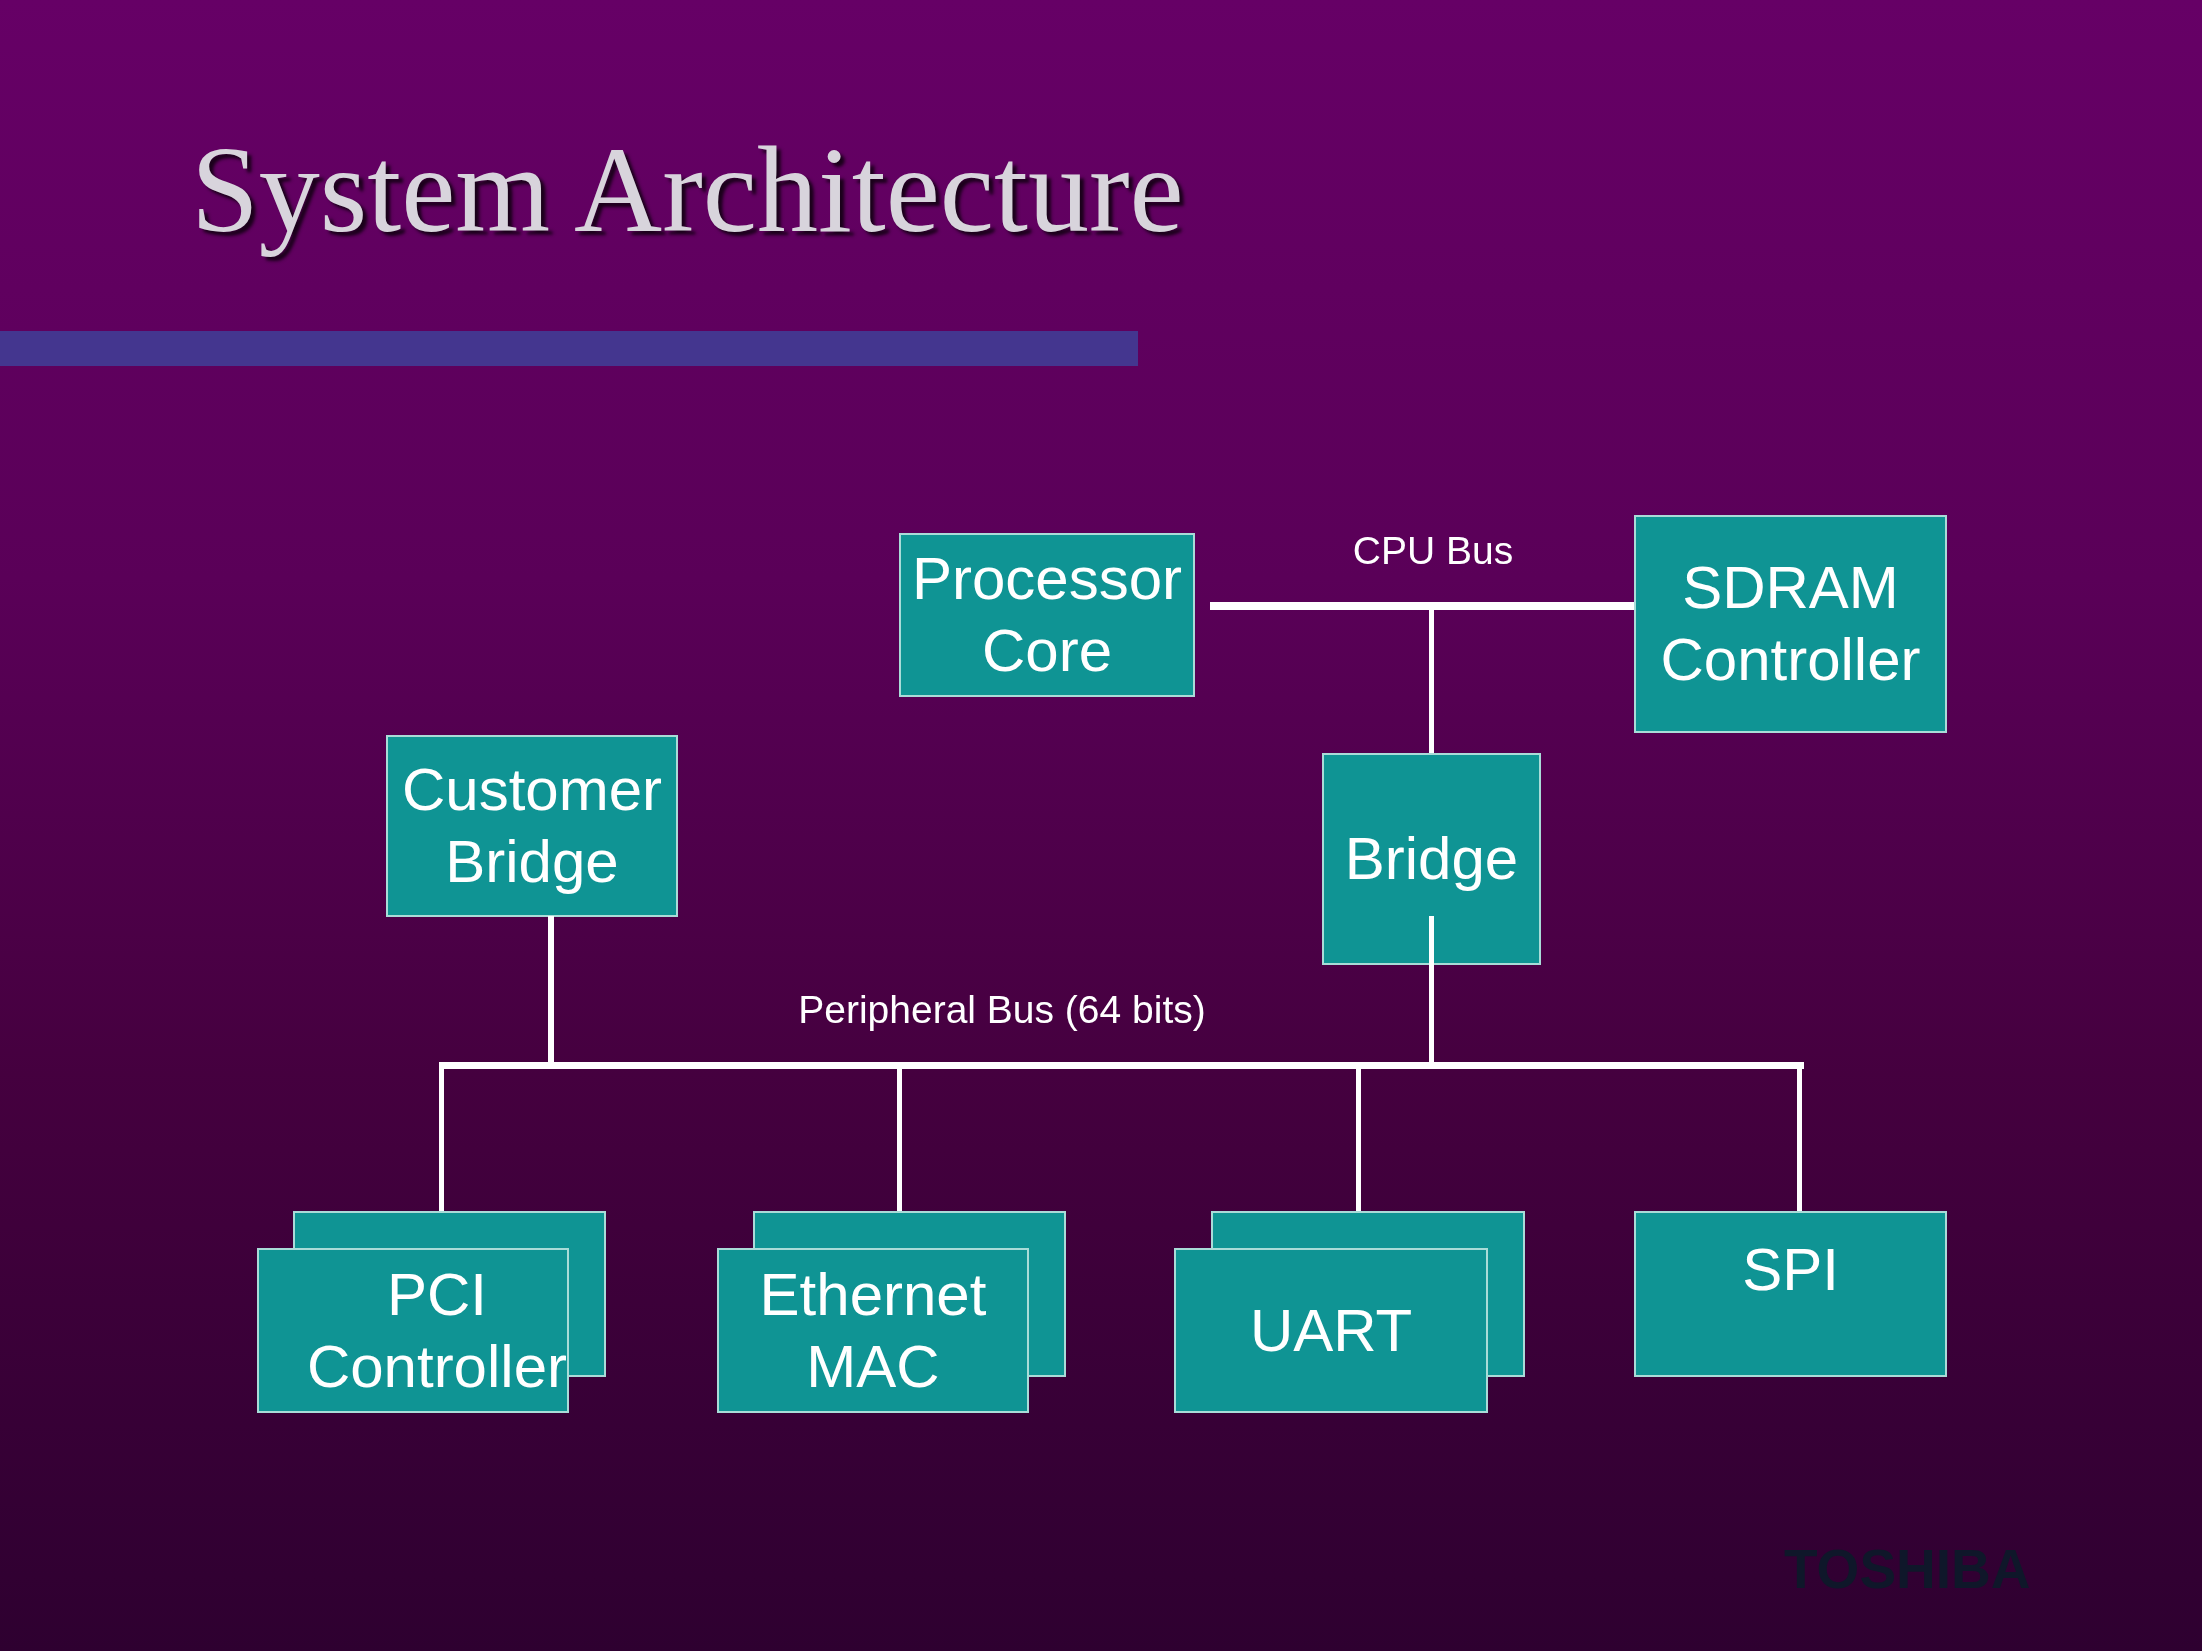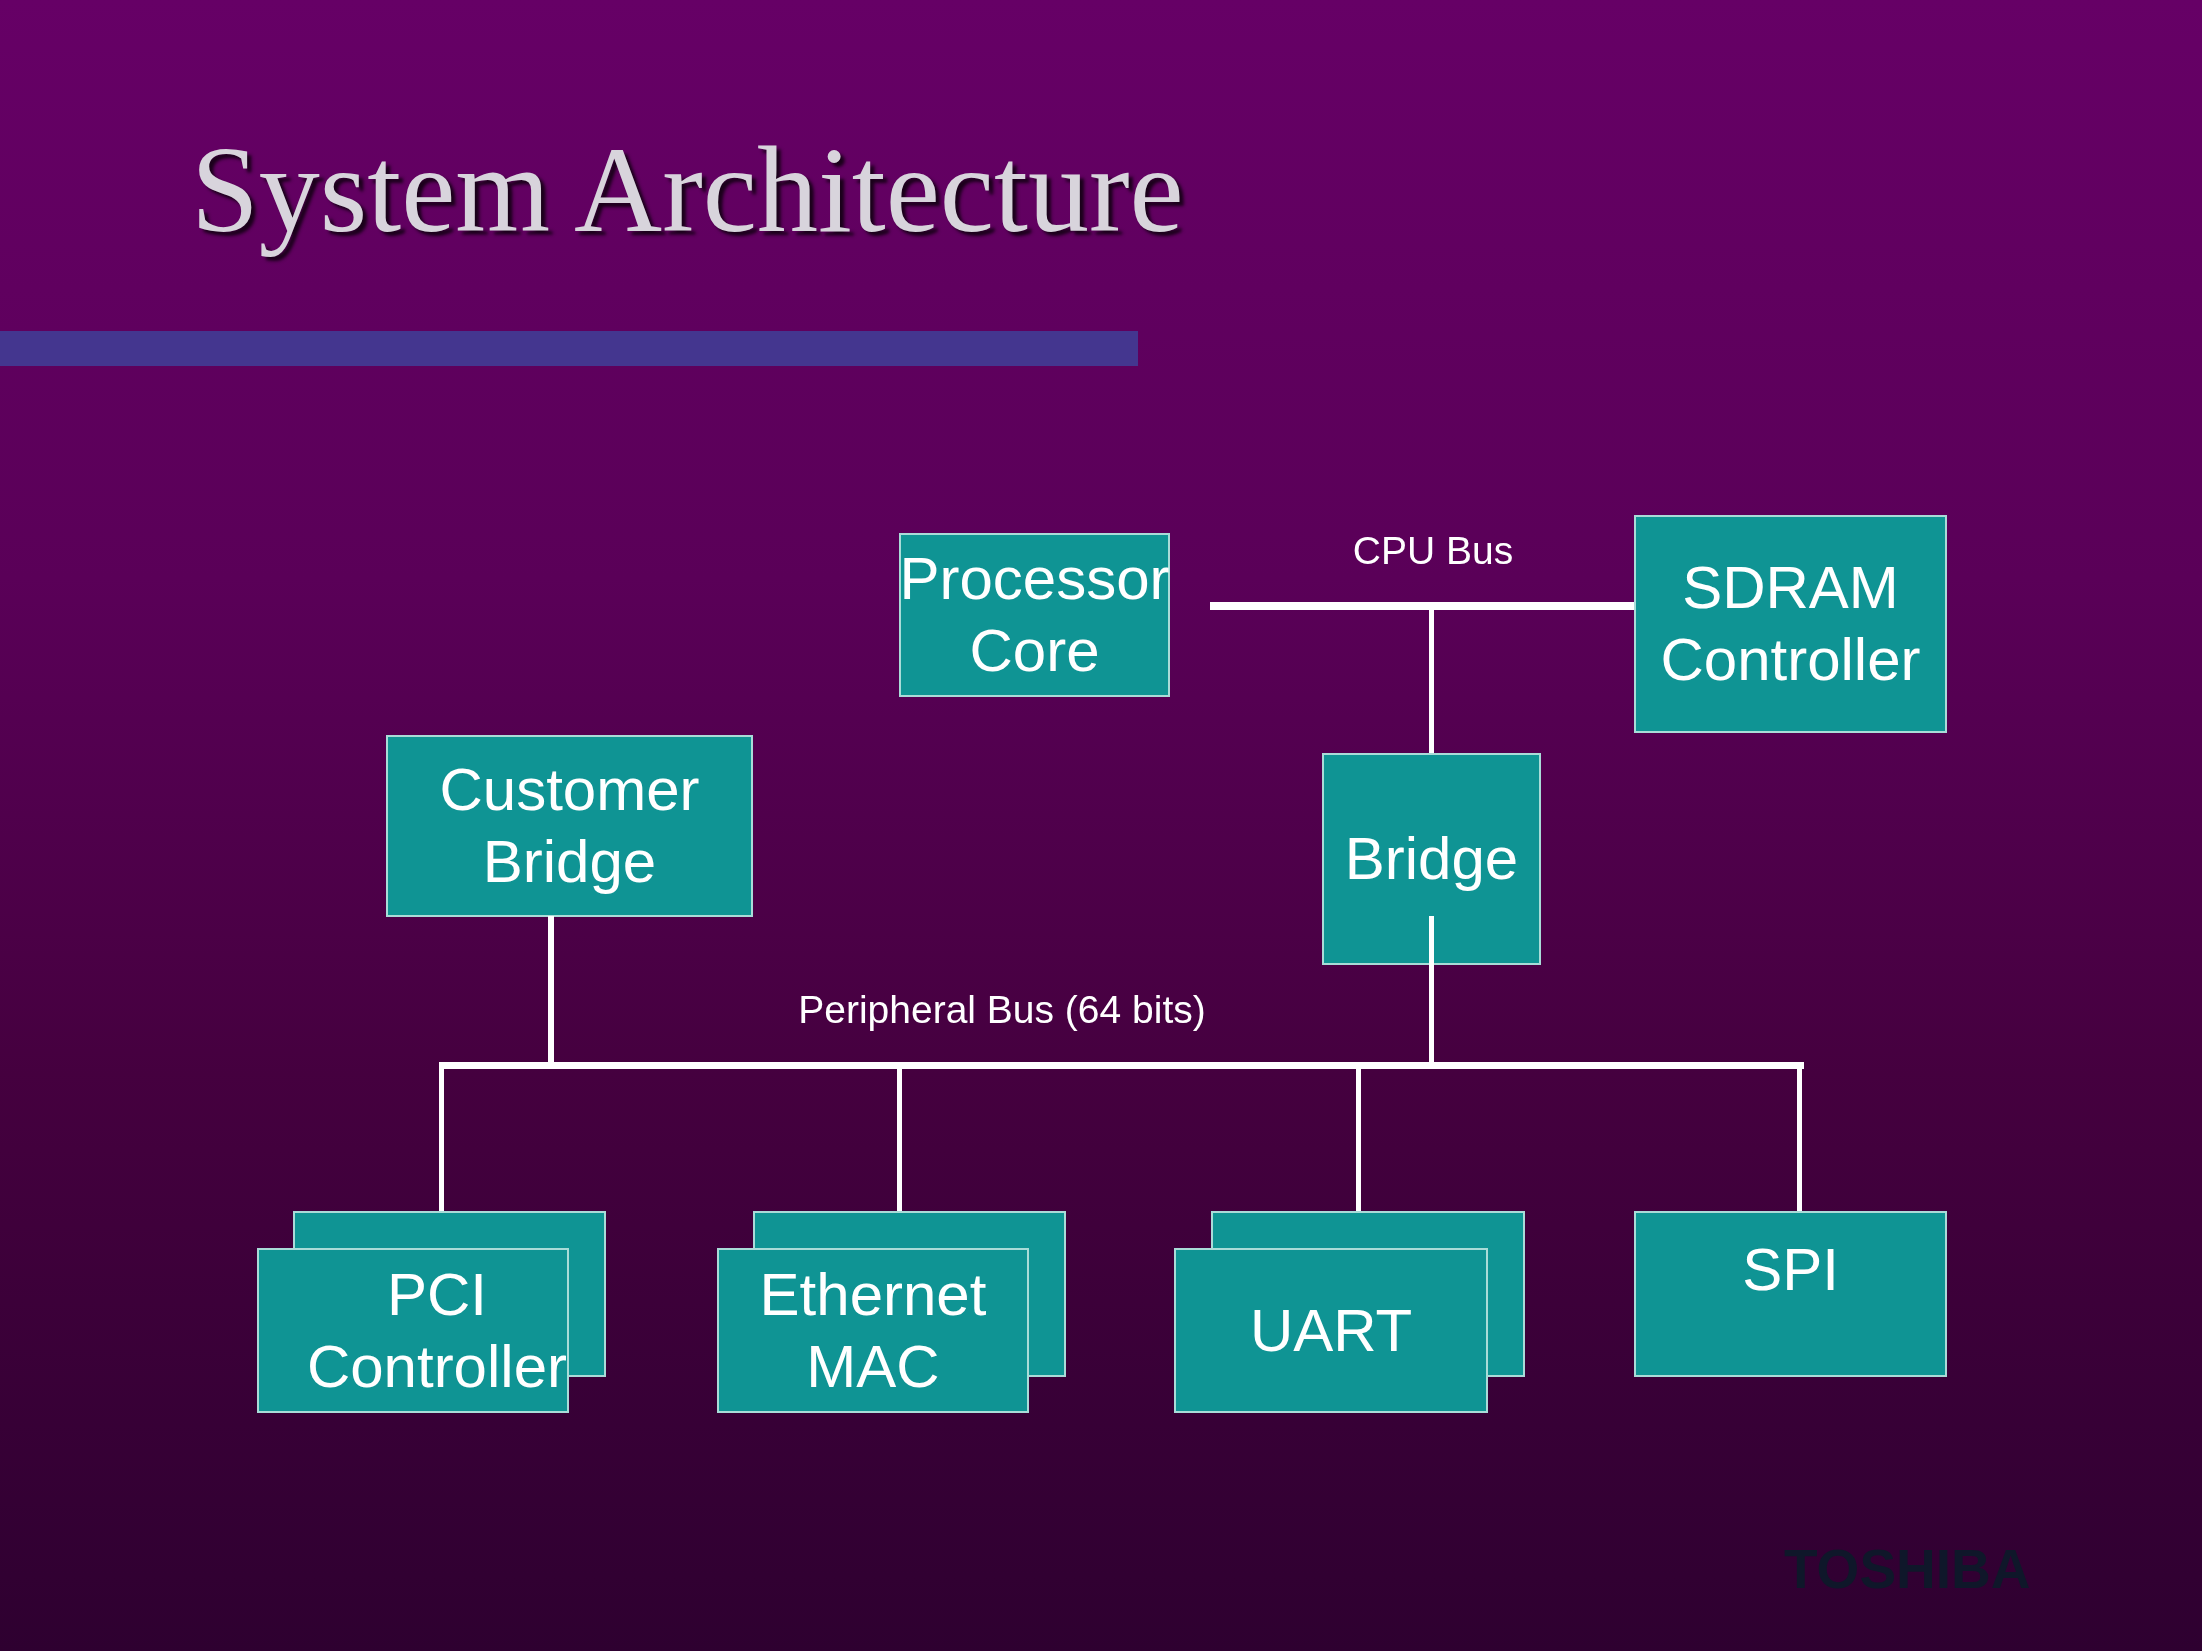--- a/index.html
+++ b/index.html
@@ -27,36 +27,36 @@
 </head>
 <body>
 
 <h1 class="title">System Architecture</h1>
 <div class="title-bar"></div>
 
 <div class="line" style="left:1210px; top:602px; width:427px; height:7.7px;"></div>
 <div class="line" style="left:1429px; top:606px; width:5.2px; height:149px;"></div>
 <div class="label" style="left:1433px; top:529px;">CPU Bus</div>
 
-<div class="box" style="left:899px; top:533px; width:271px; height:164px;align-items:center;">
+<div class="box" style="left:899px; top:533px; width:296px; height:164px;align-items:center;">
   <div>
       <span>Processor</span>
       <span>Core</span>
     </div>
 </div>
 <div class="box" style="left:1634px; top:515px; width:313px; height:218px;">
   <div>
       <span>SDRAM</span>
       <span>Controller</span>
     </div>
 </div>
 <div class="box" style="left:1322px; top:753px; width:219px; height:212px;">
   <span>Bridge</span>
 </div>
-<div class="box" style="left:386px; top:735px; width:367px; height:182px;">
+<div class="box" style="left:386px; top:735px; width:292px; height:182px;">
   <div>
       <span>Customer</span>
       <span>Bridge</span>
     </div>
 </div>
 
 <div class="line" style="left:548px; top:916px; width:6px; height:151px;"></div>
 <div class="line" style="left:1429px; top:916px; width:5.2px; height:151px;"></div>
 
 <div class="line" style="left:439px; top:1062px; width:1365px; height:6.9px;"></div>

